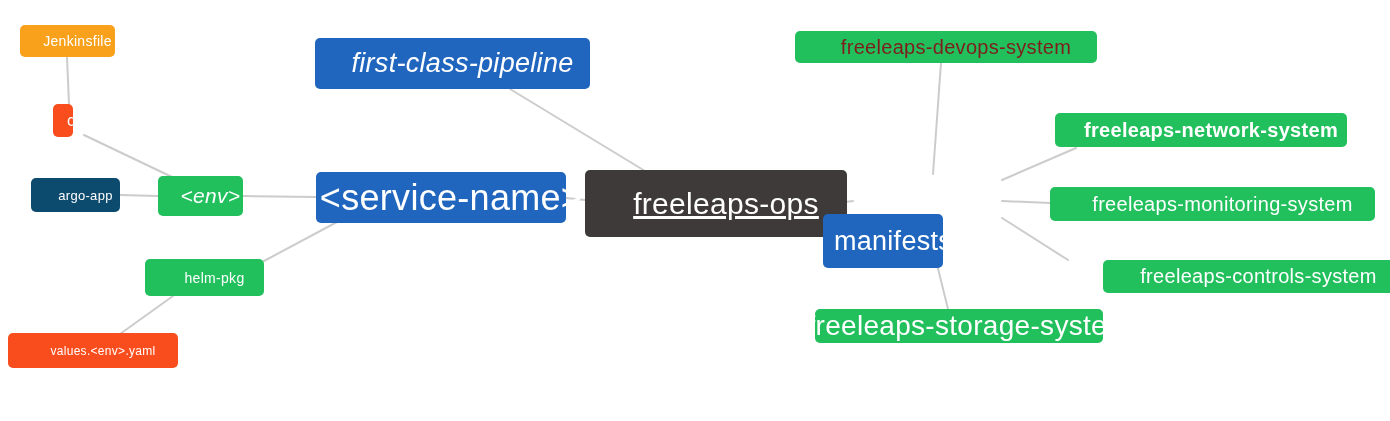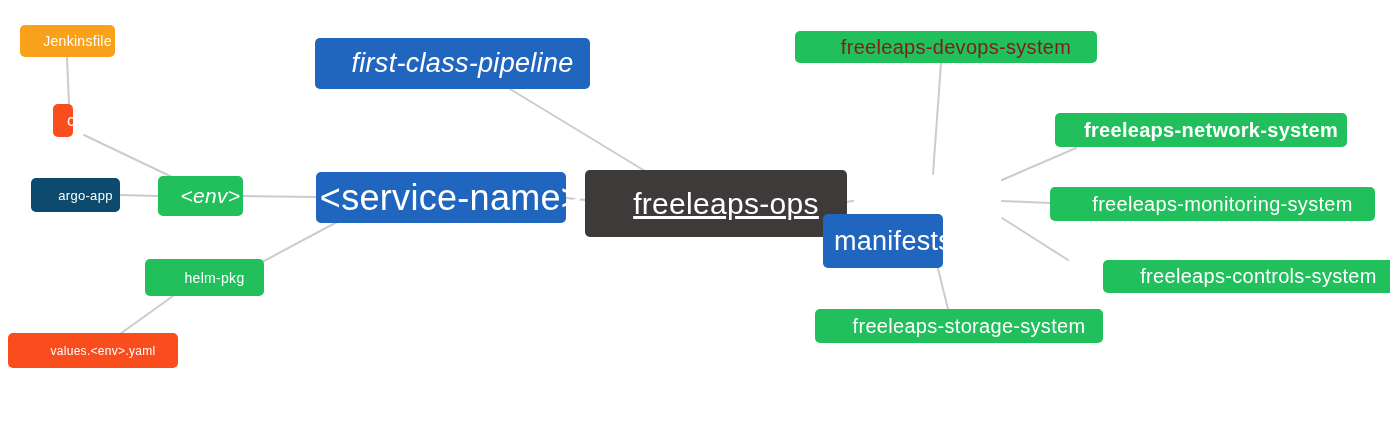--- a/index.html
+++ b/index.html
@@ -66,14 +66,14 @@
     <div class="node" style="left: 145px; top: 259px; width: 119px; height: 37px; font-size: 14px; background: rgb(33, 192, 92); color: rgb(255, 255, 255);">helm-pkg</div>
     <div class="node" style="left: 8px; top: 333px; width: 170px; height: 35px; font-size: 12px; background: rgb(249, 77, 29); color: rgb(255, 255, 255);">values.&lt;env&gt;.yaml</div>
     <div class="node" style="left: 315px; top: 38px; width: 275px; height: 51px; font-size: 27px; background: rgb(33, 102, 190); color: rgb(255, 255, 255); font-style: italic;">first-class-pipeline</div>
     <div class="node" style="left: 316px; top: 172px; width: 250px; height: 51px; font-size: 36px; background: rgb(33, 102, 190); color: rgb(255, 255, 255);">&lt;service-name&gt;</div>
     <div class="node" style="left: 585px; top: 170px; width: 262px; height: 67px; font-size: 30px; background: rgb(62, 58, 58); color: rgb(255, 255, 255); text-decoration: underline;">freeleaps-ops</div>
     <div class="node" style="left: 823px; top: 174px; width: 120px; height: 54px; font-size: 27px; background: rgb(33, 102, 190); color: rgb(255, 255, 255); margin-top: 40px;">manifests</div>
     <div class="node" style="left: 795px; top: 31px; width: 302px; height: 32px; font-size: 20px; background: rgb(33, 192, 92); color: #7f1d1d;">freeleaps-devops-system</div>
     <div class="node" style="left: 1055px; top: 113px; width: 292px; height: 34px; font-size: 20px; background: rgb(33, 192, 92); color: rgb(255, 255, 255); font-weight: bold;">freeleaps-network-system</div>
     <div class="node" style="left: 1050px; top: 187px; width: 325px; height: 34px; font-size: 20px; background: rgb(33, 192, 92); color: rgb(255, 255, 255);">freeleaps-monitoring-system</div>
     <div class="node" style="left: 1062px; top: 260px; width: 291px; height: 33px; font-size: 20px; background: rgb(33, 192, 92); color: rgb(255, 255, 255); margin-left: 41px;">freeleaps-controls-system</div>
-    <div class="node" style="left: 815px; top: 309px; width: 288px; height: 34px; font-size: 20px; background: rgb(33, 192, 92); color: rgb(255, 255, 255);">freeleaps-storage-system</div>
+    <div class="node" style="left: 815px; top: 309px; width: 288px; height: 34px; font-size: 28px; background: rgb(33, 192, 92); color: rgb(255, 255, 255);">freeleaps-storage-system</div>
   </div>
 
 </body></html>

